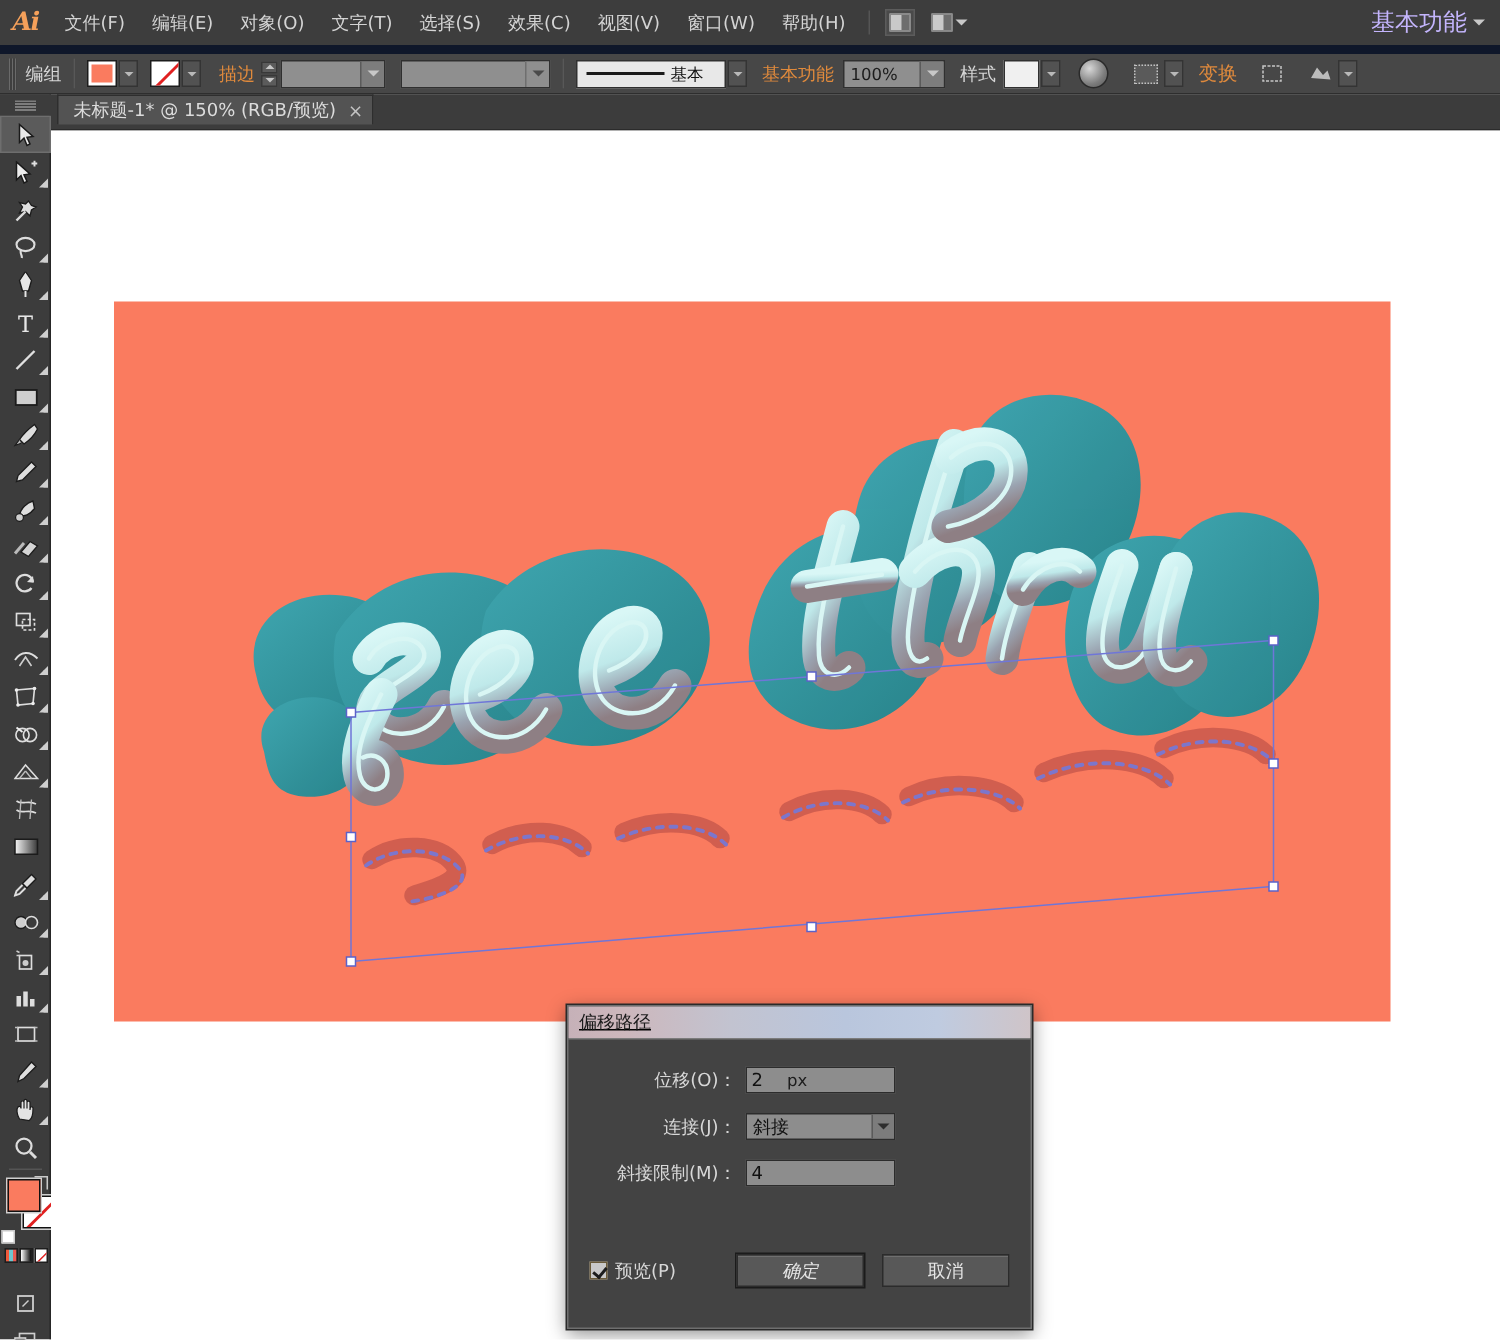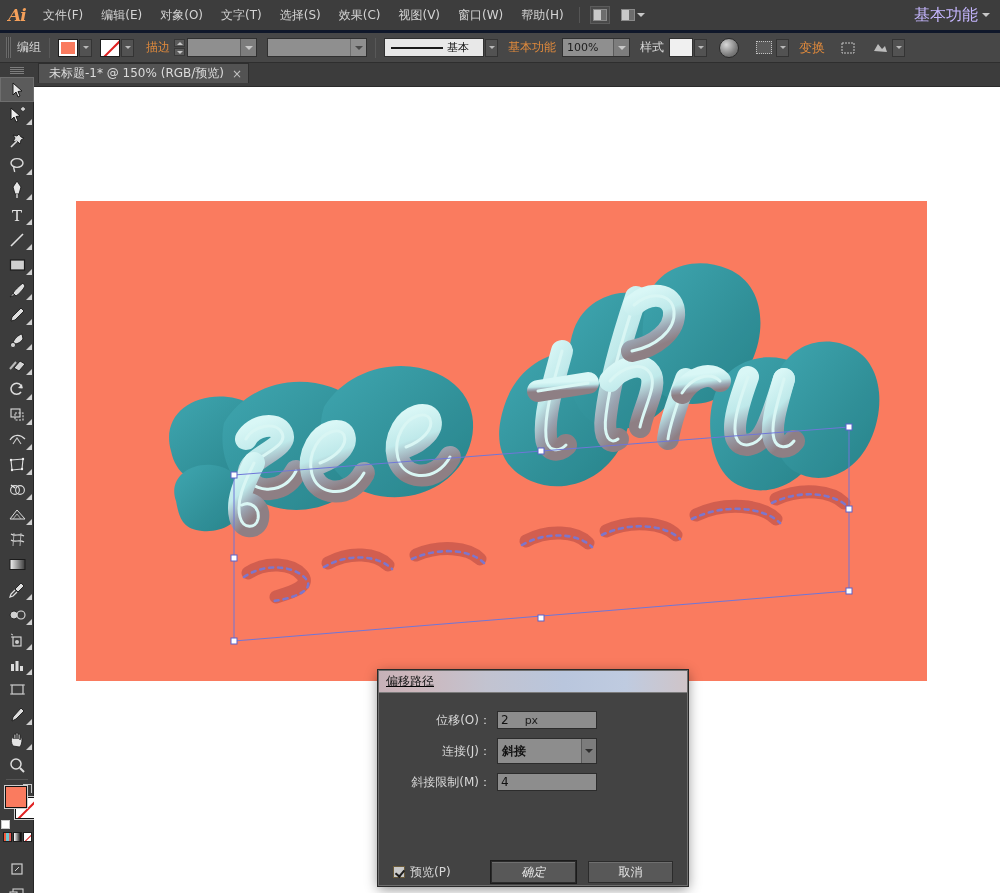--- a/index.html
+++ b/index.html
@@ -41,21 +41,21 @@
   }
   .sq-icon { width: 14px; height: 12px; background: #c9c9c9; border: 1px solid #8a8a8a; position: relative; }
   .sq-icon::after { content: ""; position: absolute; right: 0; top: 0; bottom: 0; width: 5px; background: #6d6d6d; }
   .caret { width: 0; height: 0; border-left: 4px solid transparent; border-right: 4px solid transparent; border-top: 4px solid #c8c8c8; }
   .ws-label { font-size: 16px; color: #c4b5fd; margin-left: auto; padding-right: 4px; }
   .ws-caret { margin-right: 10px; }
 
   
   .controlbar {
     position: absolute; left: 0; top: 30px; width: 1000px; height: 33px;
-    background: #474747; border-top: 3px solid #0f172a; border-bottom: 1px solid #2e2e2e;
+    background: #474747; border-top: 6px solid #0f172a; border-bottom: 1px solid #2e2e2e;
     display: flex; align-items: center; padding-left: 6px;
   }
   .grip { width: 5px; height: 21px; margin-right: 6px;
     background: repeating-linear-gradient(to right,#6a6a6a 0 1px,#3f3f3f 1px 2px); }
   .cb-label { font-size: 12px; color: #d6d6d6; white-space: nowrap; }
   .cb-sep { width: 1px; height: 20px; background: #3a3a3a; border-right: 1px solid #585858; margin: 0 8px; }
   .swatch-box {
     width: 20px; height: 18px; border: 1px solid #1c1c1c; background: #fff;
     display: inline-block; position: relative;
   }
@@ -197,30 +197,30 @@
     width: 104px; text-align: right; padding-right: 6px;
     font-size: 12px; color: #d8d8d8; white-space: nowrap;
   }
   .dlg-input {
     width: 100px; height: 18px; background: #8d8d8d; border: 1px solid #2c2c2c;
     display: flex; align-items: center; padding-left: 3px; gap: 4px;
   }
   .dlg-input .val { font-size: 12px; color: #111; }
   .dlg-input .unit { font-size: 11px; color: #1c1c1c; padding-left: 12px; }
   .dlg-select {
-    width: 100px; height: 26px; background: #8d8d8d; border: 1px solid #2c2c2c;
-    display: flex; align-items: center; padding-left: 4px; position: relative; font-weight: bold;
+    width: 100px; height: 18px; background: #8d8d8d; border: 1px solid #2c2c2c;
+    display: flex; align-items: center; padding-left: 4px; position: relative;
   }
   .dlg-select .val { font-size: 12px; color: #111; }
   .dlg-select .arrowcell {
     position:absolute; right:0; top:0; bottom:0; width:15px; background:#7c7c7c;
     border-left:1px solid #5a5a5a; display:flex;align-items:center;justify-content:center;
   }
   .dlg-bottom {
-    position: absolute; left: 14px; right: 14px; bottom: 3px;
+    position: absolute; left: 14px; right: 14px; bottom: 28px;
     display: flex; align-items: center;
   }
   .chk-wrap { display: flex; align-items: center; gap: 5px; width: 100px; }
   .chkbox {
     width: 12px; height: 12px; background: #c9c9c9; border: 1px solid #6a5b3a;
     position: relative;
   }
   .chkbox::after {
     content: ""; position: absolute; left: 3px; top: 1px; width: 4px; height: 7px;
     border-right: 2px solid #1d1d1d; border-bottom: 2px solid #1d1d1d;

